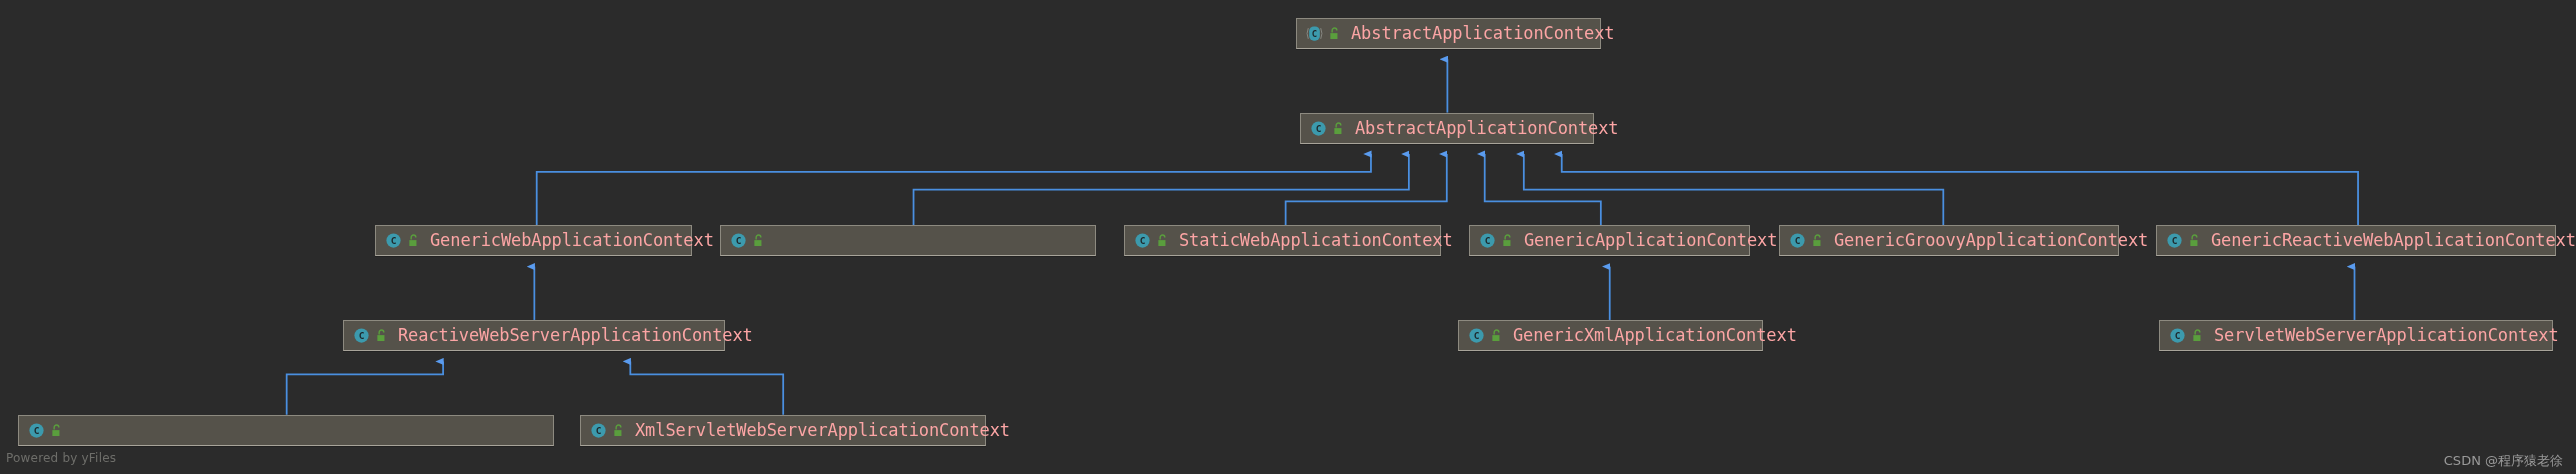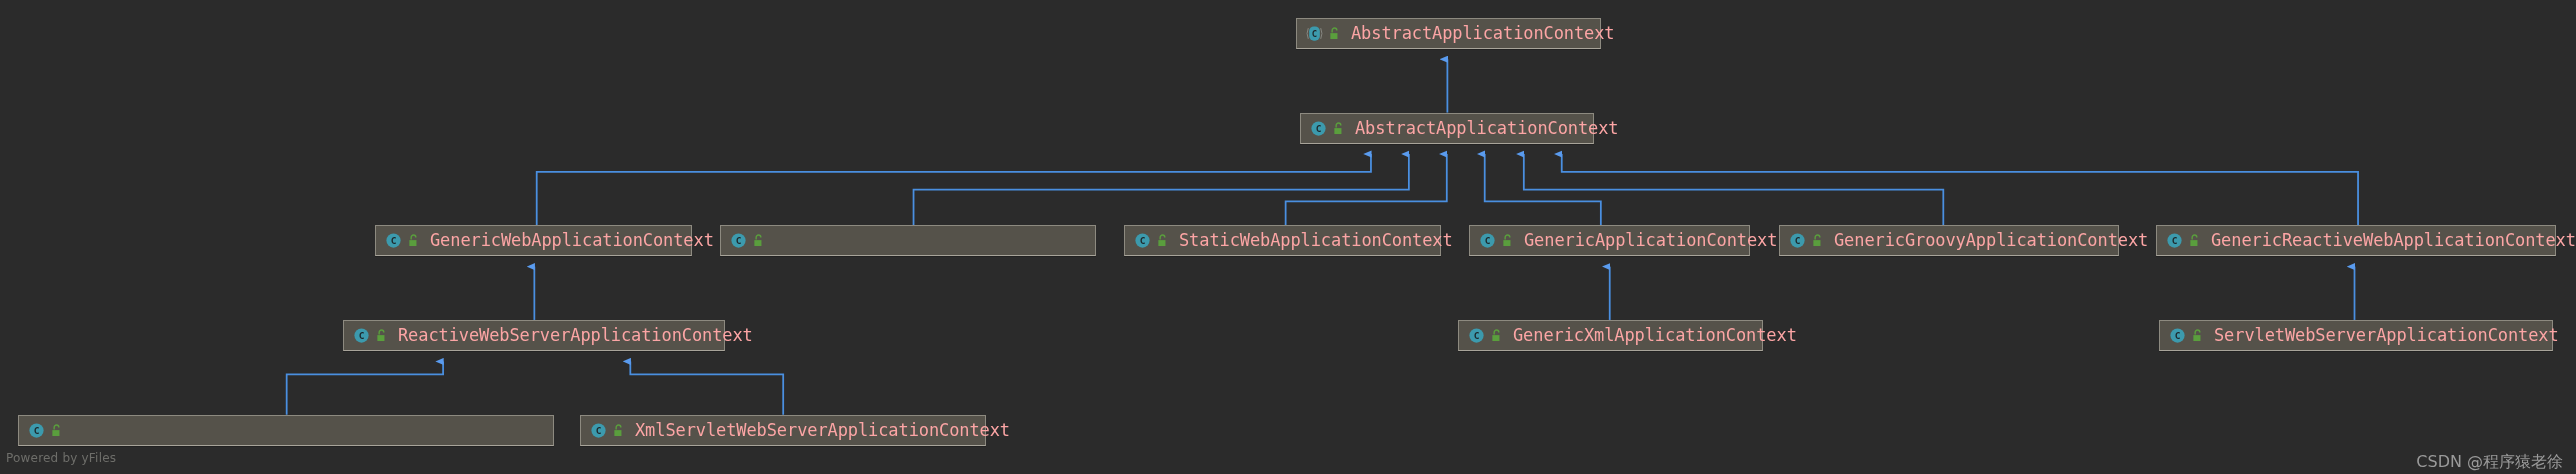--- a/index.html
+++ b/index.html
@@ -79,21 +79,21 @@
     font-size: 12px;
     letter-spacing: 0.2px;
     white-space: nowrap;
   }
   #csdn-watermark {
     position: absolute;
     right: 13px;
     top: 452px;
     color: #9a9a9a;
     font-family: "DejaVu Sans", "Liberation Sans", sans-serif;
-    font-size: 16px;
+    font-size: 13px;
     white-space: nowrap;
   }
 </style>
 </head>
 <body>
 
 <div id="diagram-canvas">
 
   <svg id="edge-layer" viewBox="0 0 4344 800" width="2576" height="474" xmlns="http://www.w3.org/2000/svg">
     <defs>

